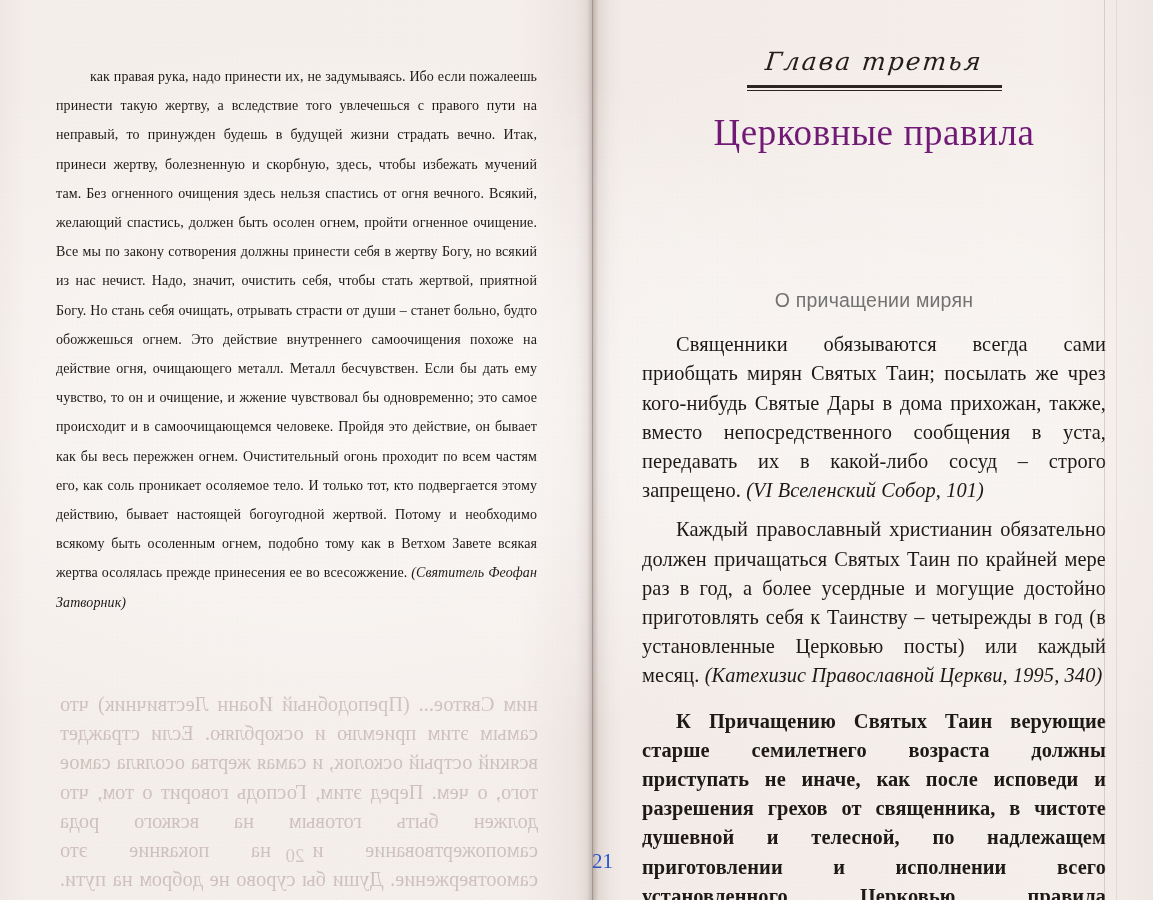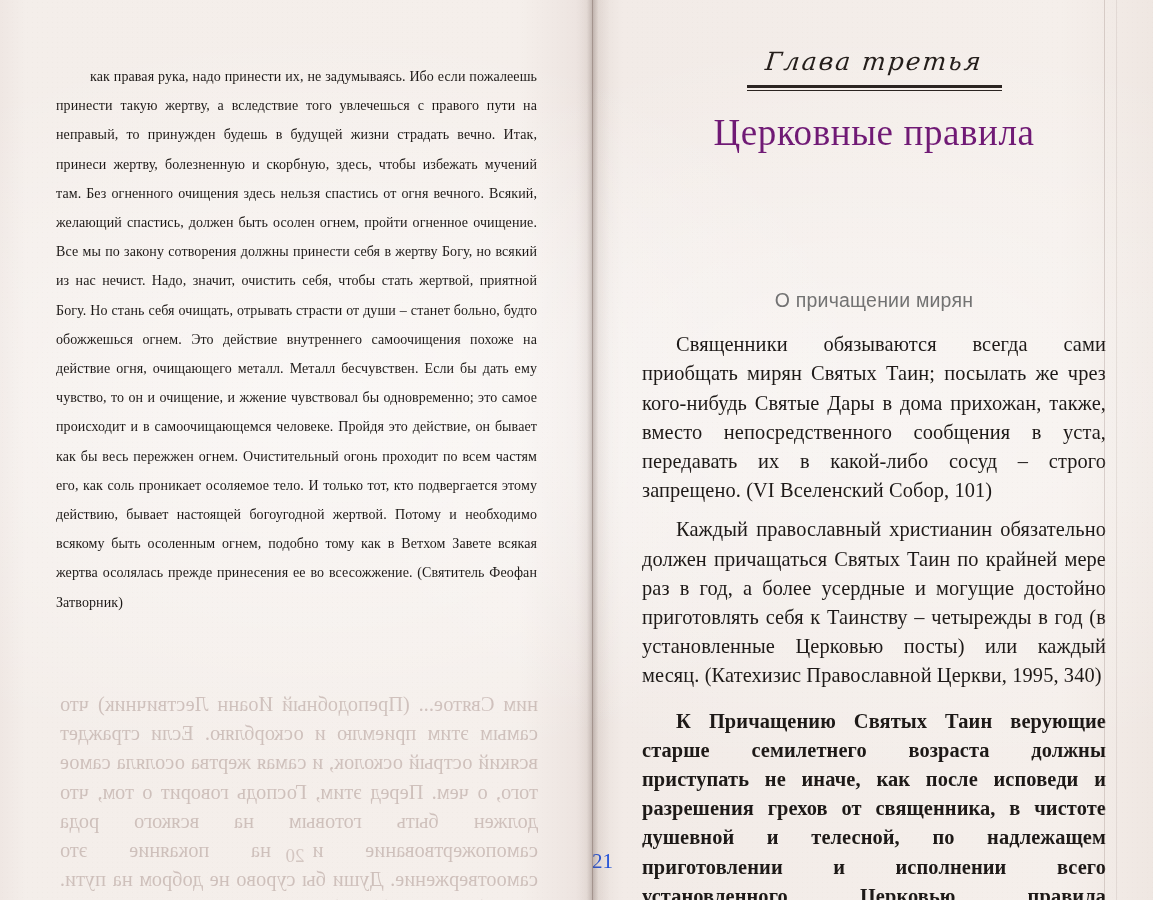--- a/index.html
+++ b/index.html
@@ -118,21 +118,21 @@
     letter-spacing: 0.1px;
   }
 
   p.body-par {
     margin: 0;
     text-indent: 34px;
     text-align: justify;
   }
   p.body-par + p.body-par { margin-top: 10px; }
 
-  .src { }
+  .src { font-style: italic; }
   .bold-par {
     margin: 0;
     font-weight: bold;
     text-indent: 34px;
     text-align: justify;
   }
 
   
   #chapter-head {
     position: absolute;

